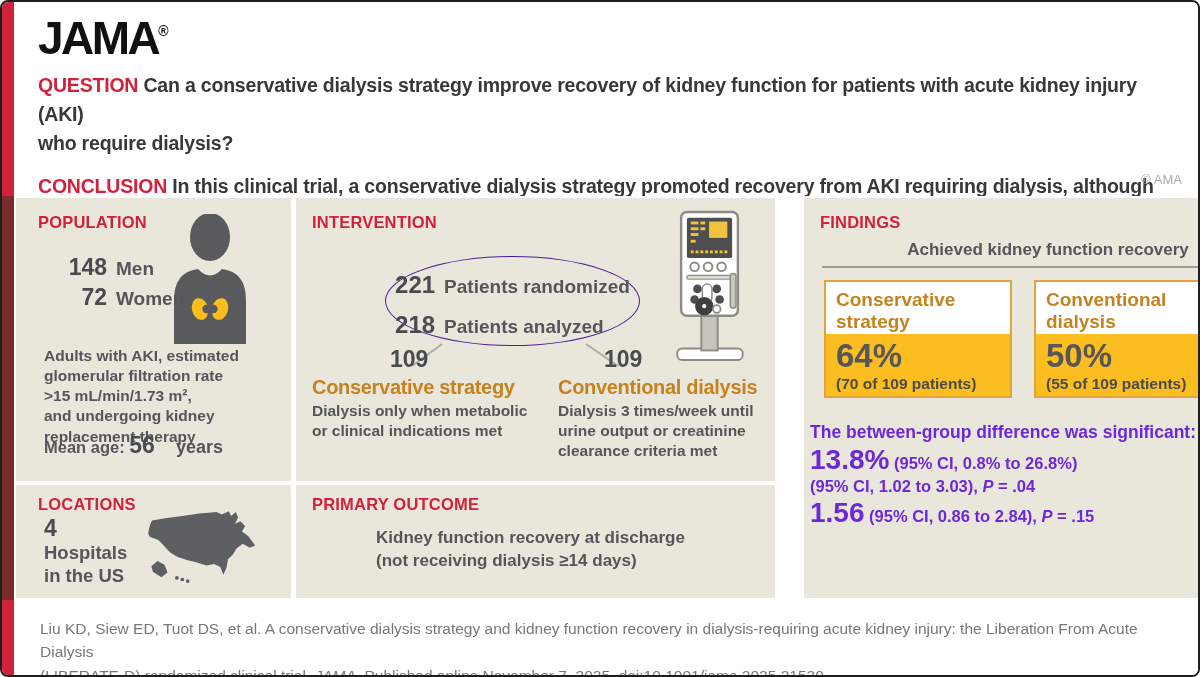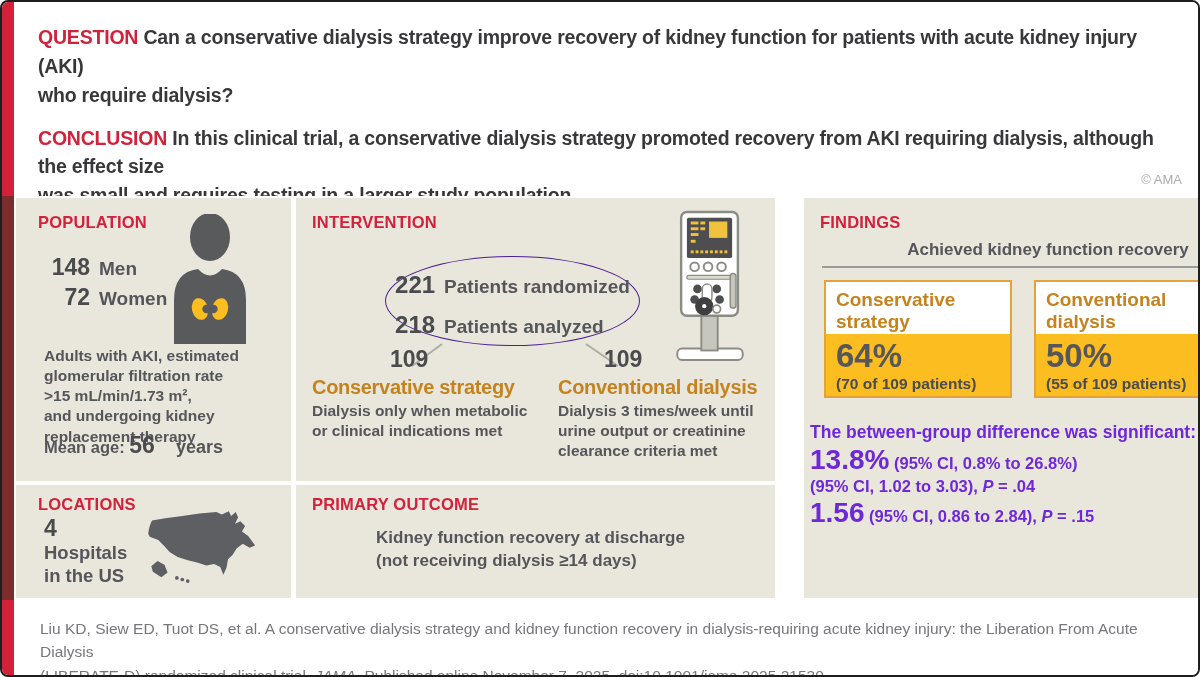--- a/index.html
+++ b/index.html
@@ -27,21 +27,21 @@
   .main{position:absolute;left:12px;top:194px;right:0;height:404px;background:#fff;}
   .col{position:absolute;top:2px;height:400px;background:#E9E6DC;overflow:hidden;}
   .col1{left:2px;width:275px;}
   .col2{left:282px;width:479px;}
   .col3{left:790px;width:488px;}
   .divider{position:absolute;left:0;right:0;top:283px;height:4px;background:#fff;}
   .sec-h{position:absolute;margin:0;font-size:16.5px;font-weight:700;color:#D2213A;letter-spacing:0.2px;}
   
   .pop-h{left:22px;top:15px;}
   .patient-svg{position:absolute;left:152px;top:16px;}
-  .counts{position:absolute;left:20px;top:56px;display:grid;grid-template-columns:54px auto;column-gap:9px;row-gap:3px;align-items:baseline;}
+  .counts{position:absolute;left:37px;top:56px;display:grid;grid-template-columns:54px auto;column-gap:9px;row-gap:3px;align-items:baseline;}
   .counts .num{font-size:23px;font-weight:700;color:#4A4B4D;text-align:right;}
   .counts .lbl{font-size:19px;font-weight:600;color:#55565A;}
   .desc{position:absolute;left:28px;top:148px;margin:0;font-size:15.5px;font-weight:600;color:#55565A;line-height:1.3;}
   .meanage{position:absolute;left:28px;top:234px;margin:0;color:#55565A;}
   .ma-l{font-size:16.5px;font-weight:700;}
   .ma-v{font-size:23px;font-weight:700;color:#4A4B4D;}
   .ma-u{font-size:18px;font-weight:700;margin-left:16px;}
   .loc-h{left:22px;top:297px;}
   .loc-block{position:absolute;left:28px;top:318px;color:#55565A;}
   .loc-num{font-size:23px;font-weight:700;color:#4A4B4D;line-height:1.1;}
@@ -90,20 +90,21 @@
 </head>
 <body>
 
 <div class="abstract">
 
   <div class="bar bar-top"></div>
   <div class="bar bar-mid"></div>
   <div class="bar bar-bot"></div>
 
   <header class="header">
+    <div class="logo"><span>JAMA</span><sup>®</sup></div>
     <p class="lead"><strong class="redlbl">QUESTION</strong> <span class="prewrap">Can a conservative dialysis strategy improve recovery of kidney function for patients with acute kidney injury (AKI)
 who require dialysis?</span></p>
     <p class="lead"><strong class="redlbl">CONCLUSION</strong> <span class="prewrap">In this clinical trial, a conservative dialysis strategy promoted recovery from AKI requiring dialysis, although the effect size
 was small and requires testing in a larger study population.</span></p>
     <div class="copyright">© AMA</div>
   </header>
 
   <div class="main">
 
     <section class="col col1">

